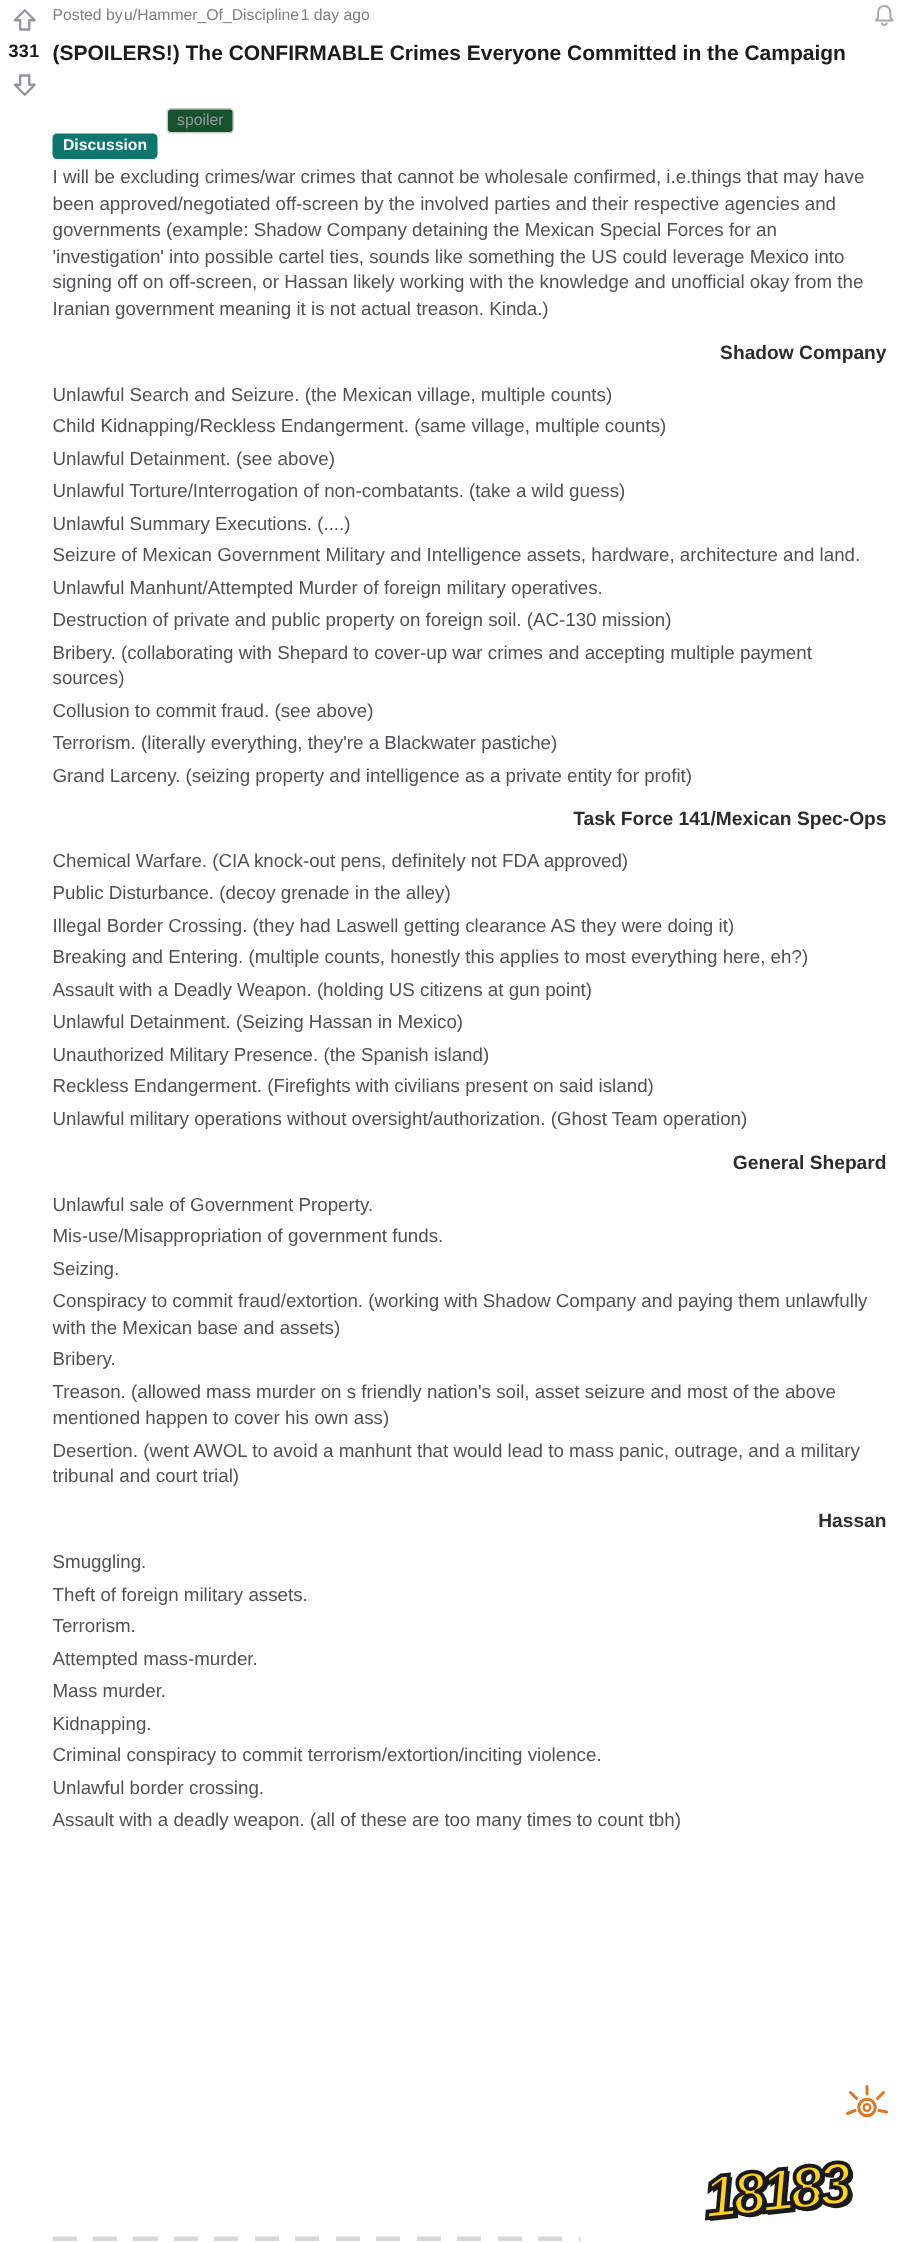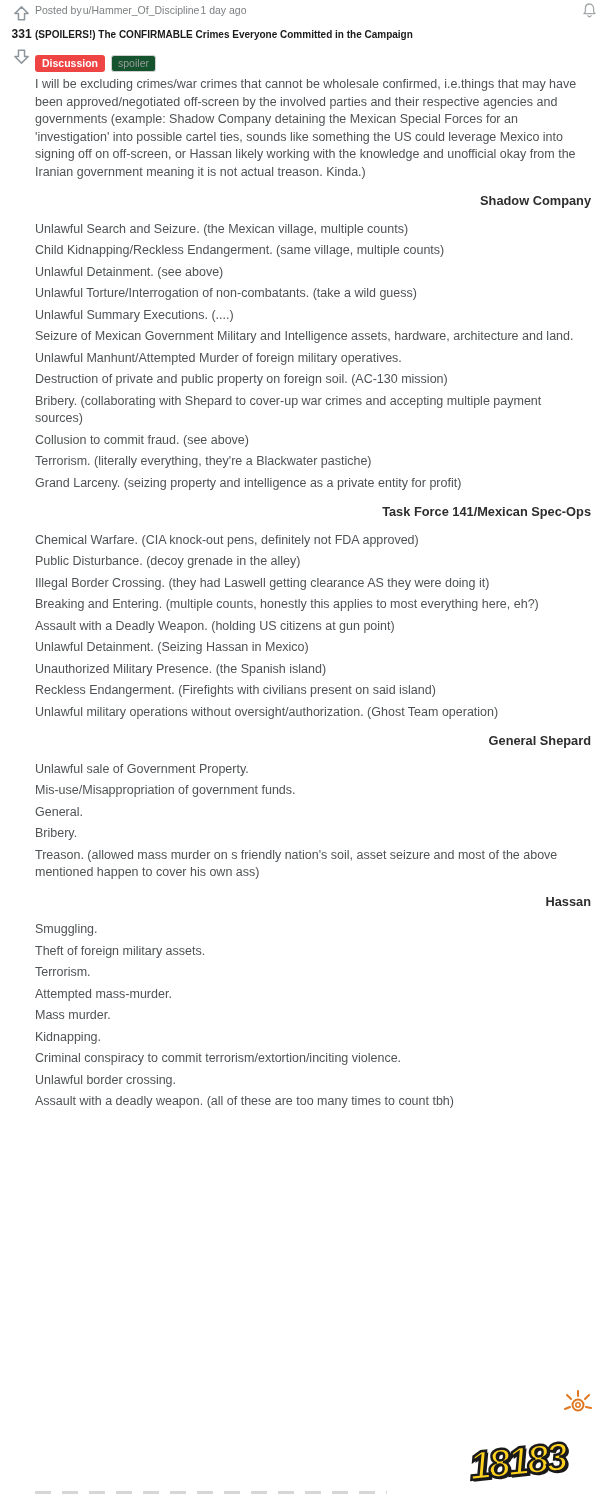--- a/index.html
+++ b/index.html
@@ -7,46 +7,46 @@
     width:600px;height:1495px;
     background:#ffffff;
     font-family:"Liberation Sans","DejaVu Sans",sans-serif;
     -webkit-font-smoothing:antialiased;
   }
   .page{position:relative;width:600px;height:1495px;overflow:hidden;background:#fff;}
 
   
   .vote-col{
     position:absolute;left:0;top:0;width:32px;
-    display:flex;flex-direction:column;align-items:flex-end;
+    display:flex;flex-direction:column;align-items:center;
     padding-top:2px;
   }
   .vote-btn{width:22px;height:22px;display:flex;align-items:center;justify-content:center;cursor:pointer;}
   .vote-btn svg{display:block;}
   .vote-count{
     font-size:12px;font-weight:bold;color:#1a1a1b;
     margin:3px 0 4px 0;letter-spacing:.2px;
   }
 
   
   .content{position:absolute;left:35px;top:0;width:556px;}
   .meta-line{
     padding-top:3px;font-size:10.5px;color:#7c7f81;line-height:14px;
     display:flex;gap:1px;align-items:baseline;
   }
   .meta-user{color:#7c7f81;cursor:pointer;}
   .post-title{
     margin:8px 0 0 0;max-width:545px;
-    font-size:10px;font-weight:700;color:#1b1b1b;line-height:20px;
+    font-size:14px;font-weight:700;color:#1b1b1b;line-height:20px;
     cursor:pointer;
   }
   .flair-row{margin-top:10px;display:flex;gap:6px;align-items:center;}
   .flair-discussion{
-    background:#ef4444;color:#ffffff;font-size:10.5px;font-weight:bold;
-    padding:2px 7px 3px 7px;border-radius:3px;cursor:pointer;line-height:12px;
+    background:#0f766e;color:#ffffff;font-size:10.5px;font-weight:bold;
+    padding:2px 7px 3px 7px;border-radius:3px;cursor:pointer;line-height:12px;margin-top:34px;
   }
   .flair-spoiler{
     background:#14532d;color:#9b9b9b;font-size:10.5px;
     border:1px solid #cfcfcf;border-radius:3px;
     padding:1px 6px 2px 6px;cursor:pointer;line-height:12px;
   }
 
   .post-body{margin-top:4px;padding-right:0;}
   .body-para{
     font-size:12.5px;line-height:17.5px;color:#4f5355;
@@ -150,23 +150,25 @@
         <p class="body-para">Illegal Border Crossing. (they had Laswell getting clearance AS they were doing it)</p>
         <p class="body-para">Breaking and Entering. (multiple counts, honestly this applies to most everything here, eh?)</p>
         <p class="body-para">Assault with a Deadly Weapon. (holding US citizens at gun point)</p>
         <p class="body-para">Unlawful Detainment. (Seizing Hassan in Mexico)</p>
         <p class="body-para">Unauthorized Military Presence. (the Spanish island)</p>
         <p class="body-para">Reckless Endangerment. (Firefights with civilians present on said island)</p>
         <p class="body-para">Unlawful military operations without oversight/authorization. (Ghost Team operation)</p>
         <h3 class="body-heading">General Shepard</h3>
         <p class="body-para">Unlawful sale of Government Property.</p>
         <p class="body-para">Mis-use/Misappropriation of government funds.</p>
-        <p class="body-para">General.</p>
+        <p class="body-para">Seizing.</p>
+        <p class="body-para">Conspiracy to commit fraud/extortion. (working with Shadow Company and paying them unlawfully with the Mexican base and assets)</p>
         <p class="body-para">Bribery.</p>
         <p class="body-para">Treason. (allowed mass murder on s friendly nation's soil, asset seizure and most of the above mentioned happen to cover his own ass)</p>
+        <p class="body-para">Desertion. (went AWOL to avoid a manhunt that would lead to mass panic, outrage, and a military tribunal and court trial)</p>
         <h3 class="body-heading">Hassan</h3>
         <p class="body-para">Smuggling.</p>
         <p class="body-para">Theft of foreign military assets.</p>
         <p class="body-para">Terrorism.</p>
         <p class="body-para">Attempted mass-murder.</p>
         <p class="body-para">Mass murder.</p>
         <p class="body-para">Kidnapping.</p>
         <p class="body-para">Criminal conspiracy to commit terrorism/extortion/inciting violence.</p>
         <p class="body-para">Unlawful border crossing.</p>
         <p class="body-para">Assault with a deadly weapon. (all of these are too many times to count tbh)</p>

